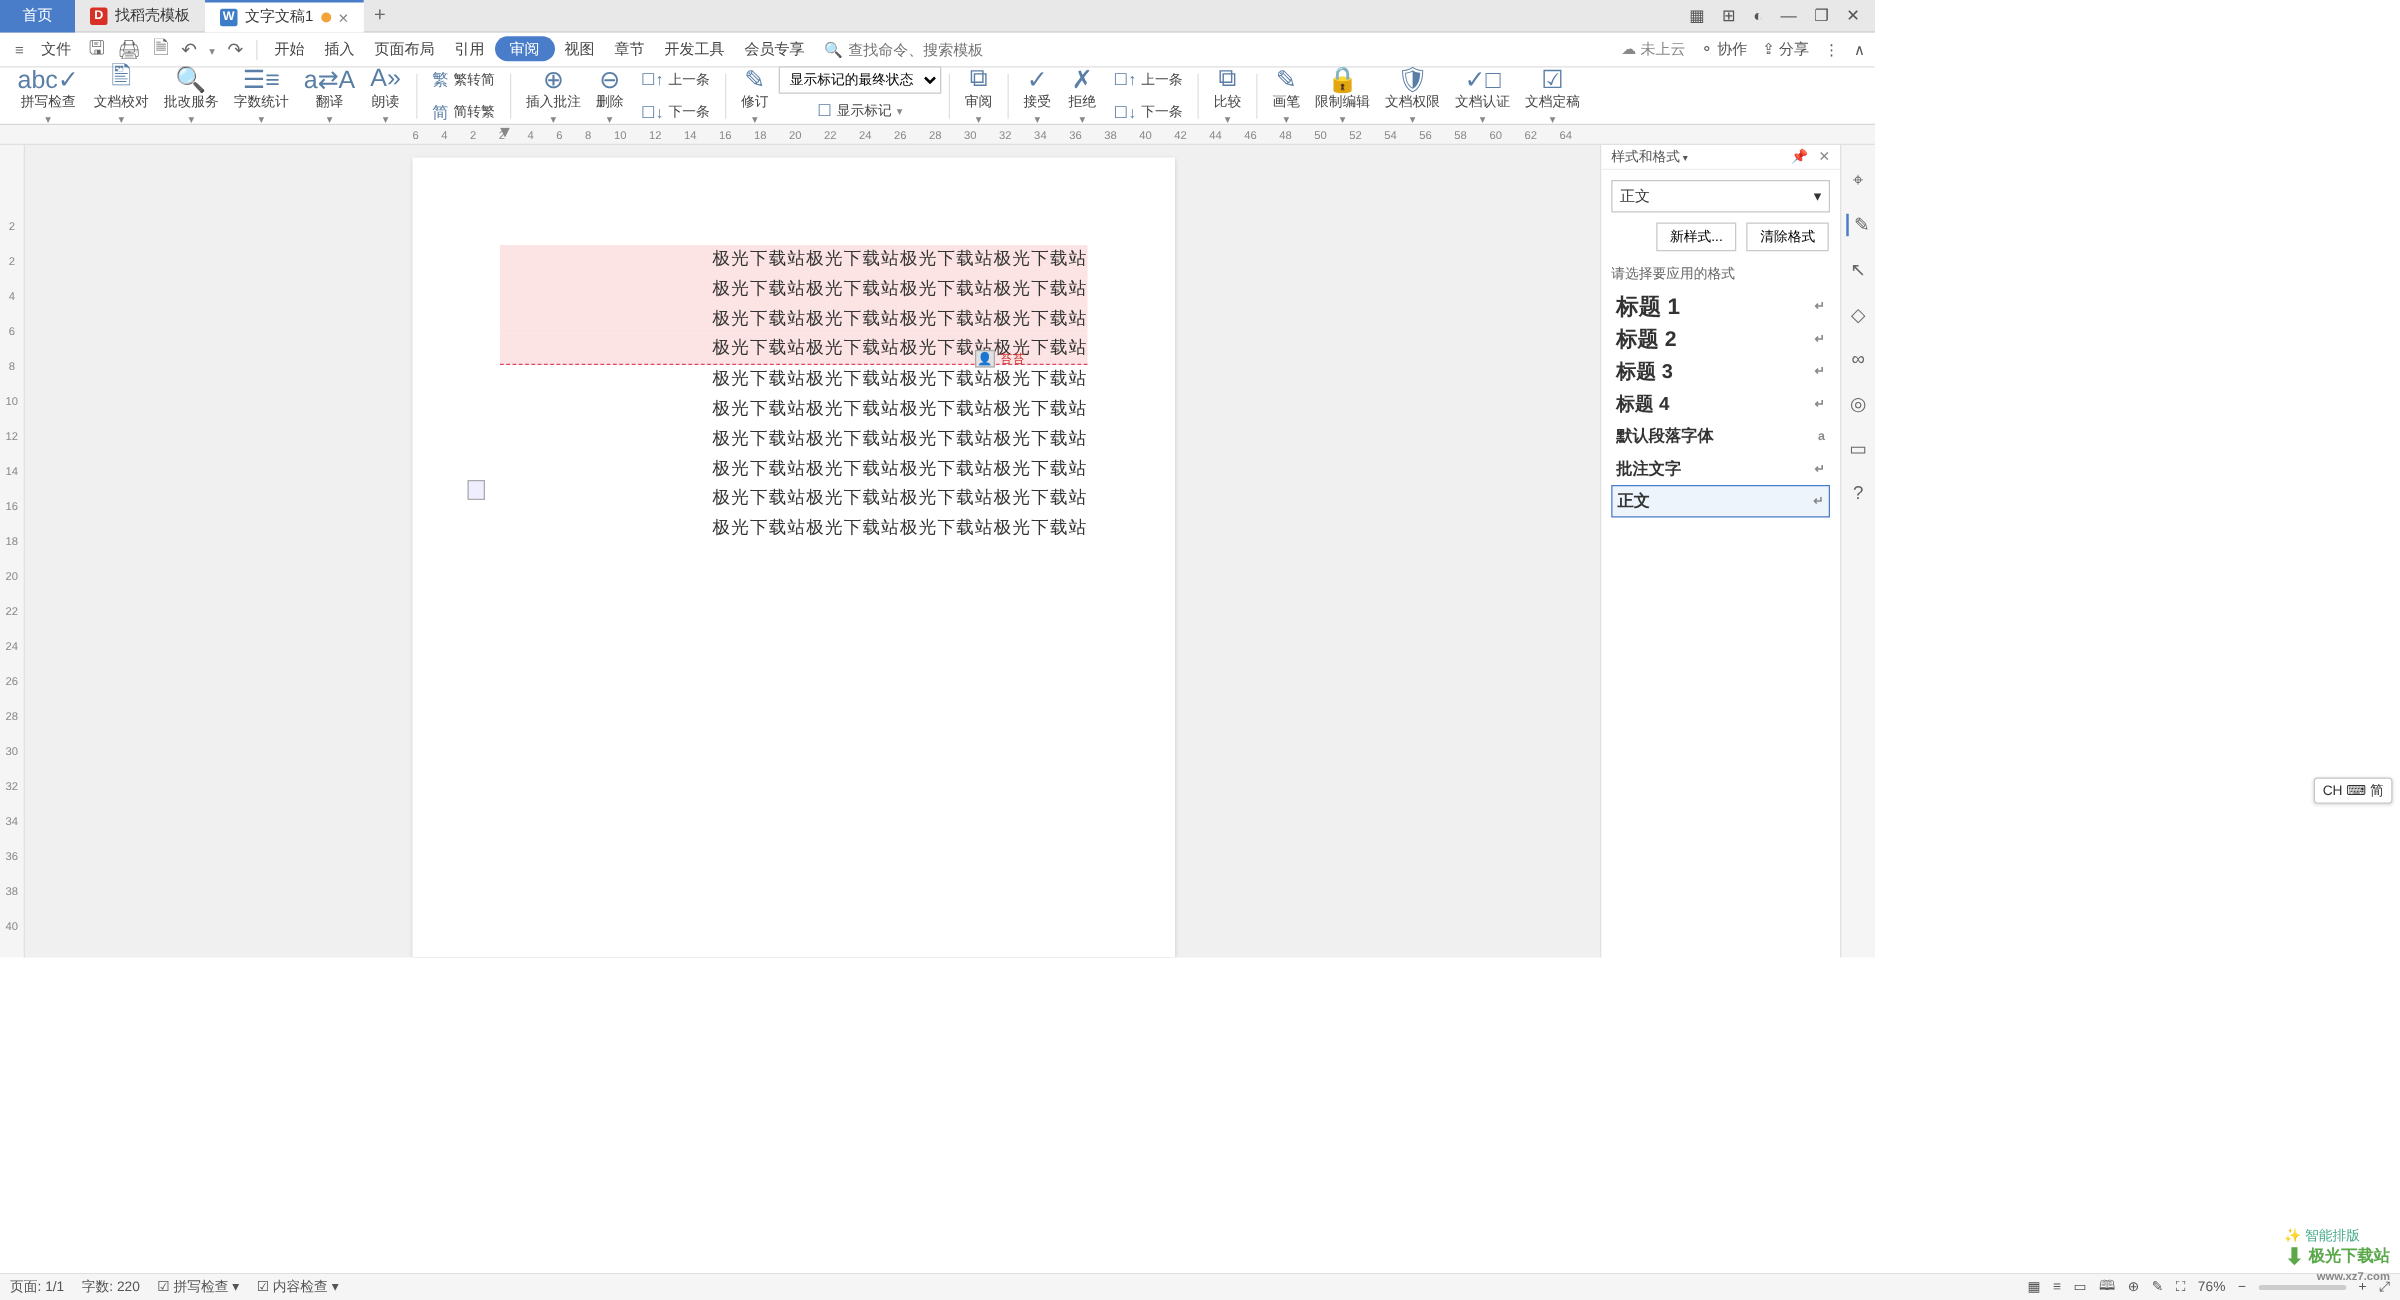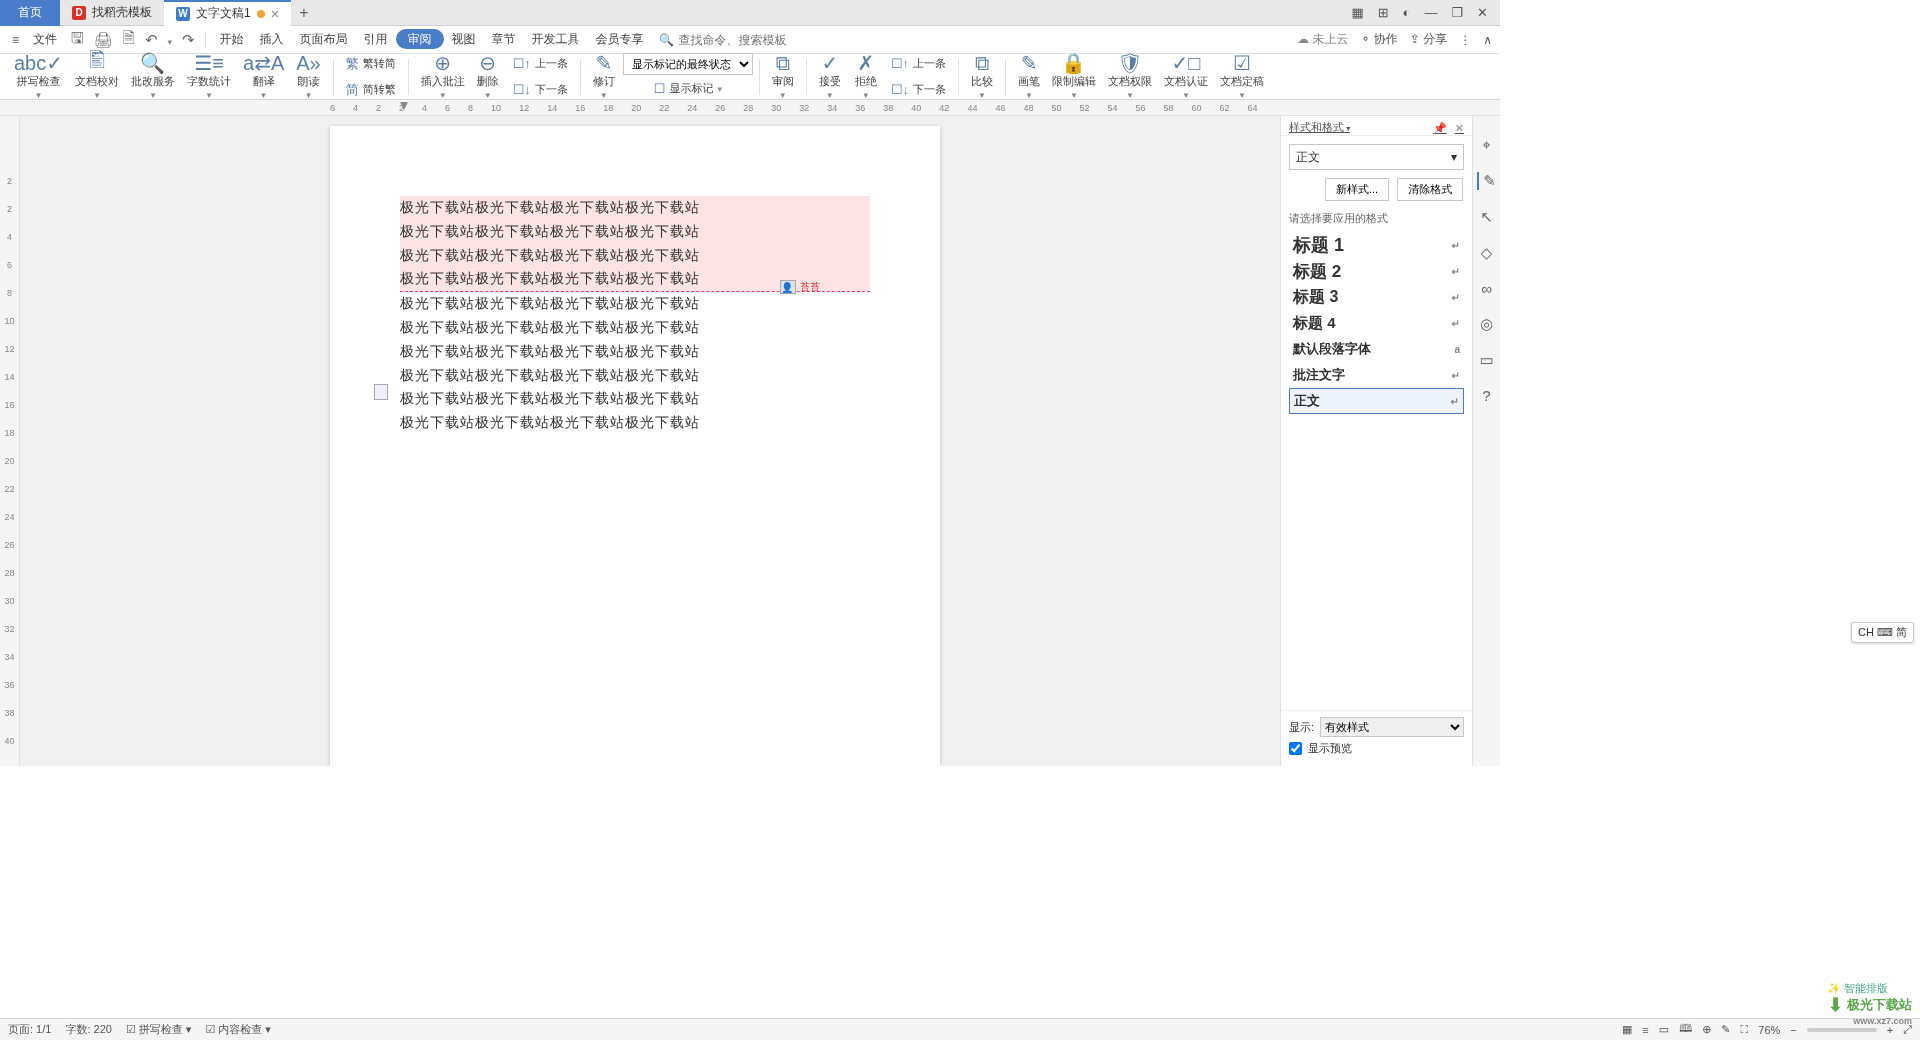--- a/index.html
+++ b/index.html
@@ -45,35 +45,35 @@
 
 
 .ruler-h { height: 16px; background: #f5f5f5; border-bottom: 1px solid #e0e0e0; display: flex; align-items: center; font-size: 9px; color: #888; padding-left: 330px; gap: 18px; position: relative; }
 .ruler-marker { position: absolute; left: 400px; top: 2px; width: 8px; height: 8px; background: #888; clip-path: polygon(0 0, 100% 0, 50% 100%); }
 
 
 .main { display: flex; height: 650px; }
 .ruler-v { width: 20px; background: #f5f5f5; border-right: 1px solid #e0e0e0; display: flex; flex-direction: column; align-items: center; font-size: 9px; color: #888; padding-top: 60px; gap: 18px; }
 .canvas { flex: 1; background: #f0f0f0; overflow: auto; position: relative; padding: 10px 0 0 310px; }
 .page { width: 610px; min-height: 640px; background: #fff; box-shadow: 0 1px 4px rgba(0,0,0,0.2); padding: 70px 70px 70px 70px; position: relative; }
-.page p { font-size: 14px; font-family: "SimSun", serif; line-height: 1.7; letter-spacing: 1px; }
+.page p { font-size: 14px; font-family: "SimSun", serif; line-height: 1.7; letter-spacing: 1px; text-align: right; }
 .page p.hl { background: #fce4e4; }
 .page p.hl.dashed { border-bottom: 1px dashed #d46; }
 .comment-arrow { position: absolute; left: 760px; top: 164px; display: flex; align-items: center; gap: 4px; }
 .comment-arrow .box { width: 16px; height: 14px; background: #e0e0e0; border: 1px solid #aaa; display: flex; align-items: center; justify-content: center; font-size: 10px; }
 .comment-arrow .del { color: #c33; font-size: 10px; }
 .doc-icon-left { position: absolute; left: 44px; top: 258px; width: 14px; height: 16px; border: 1px solid #aaa; background: #eef; }
 
 
 .right-rail { width: 28px; background: #f5f5f5; border-left: 1px solid #e0e0e0; display: flex; flex-direction: column; align-items: center; padding-top: 20px; gap: 18px; }
 .right-rail span { font-size: 15px; color: #666; cursor: pointer; }
 
 
 .panel { width: 192px; background: #fff; border-left: 1px solid #e0e0e0; display: flex; flex-direction: column; }
-.panel-head { height: 20px; display: flex; align-items: flex-end; justify-content: space-between; padding: 0 8px; font-size: 11px; color: #555; border-bottom: 1px solid #eee; text-decoration: underline; }
+.panel-head { height: 20px; display: flex; align-items: center; justify-content: space-between; padding: 0 8px; font-size: 11px; color: #555; border-bottom: 1px solid #eee; }
 .panel-head .title::after { content: " ▾"; font-size: 8px; }
 .panel-head .actions { display: flex; gap: 8px; color: #888; cursor: pointer; }
 .panel-body { padding: 8px; flex: 1; overflow: auto; }
 .style-current { border: 1px solid #c8c8c8; height: 26px; display: flex; align-items: center; padding: 0 6px; font-size: 12px; justify-content: space-between; margin-bottom: 8px; }
 .style-btns { display: flex; gap: 8px; margin-bottom: 10px; margin-left: 36px; }
 .style-btns button { border: 1px solid #c8c8c8; background: #fff; font-size: 11px; padding: 3px 10px; cursor: pointer; }
 .panel-label { font-size: 11px; color: #666; margin-bottom: 6px; }
 .style-item { height: 26px; display: flex; align-items: center; justify-content: space-between; padding: 0 4px; cursor: pointer; font-size: 13px; font-weight: bold; }
 .style-item.h1 { font-size: 18px; font-weight: bold; }
 .style-item.h2 { font-size: 17px; font-weight: bold; }
@@ -405,30 +405,20 @@
           <div class="style-item cm">
             <span>批注文字</span>
             <span class="mark">↵</span>
           </div>
           <div class="style-item body sel">
             <span>正文</span>
             <span class="mark">↵</span>
           </div>
         </div>
     </div>
-    <div class="panel-foot">
-      <div class="row">
-        <span>显示:</span>
-        <select><option>有效样式</option></select>
-      </div>
-      <div class="row">
-        <input type="checkbox" checked="" style="">
-        <span>显示预览</span>
-      </div>
-    </div>
   </div>
 
   <div class="right-rail">
     <span>⌖</span>
     <span style="border-left:2px solid #4a7dc9;padding-left:4px;">✎</span>
     <span>↖</span>
     <span>◇</span>
     <span>∞</span>
     <span>◎</span>
     <span>▭</span>

